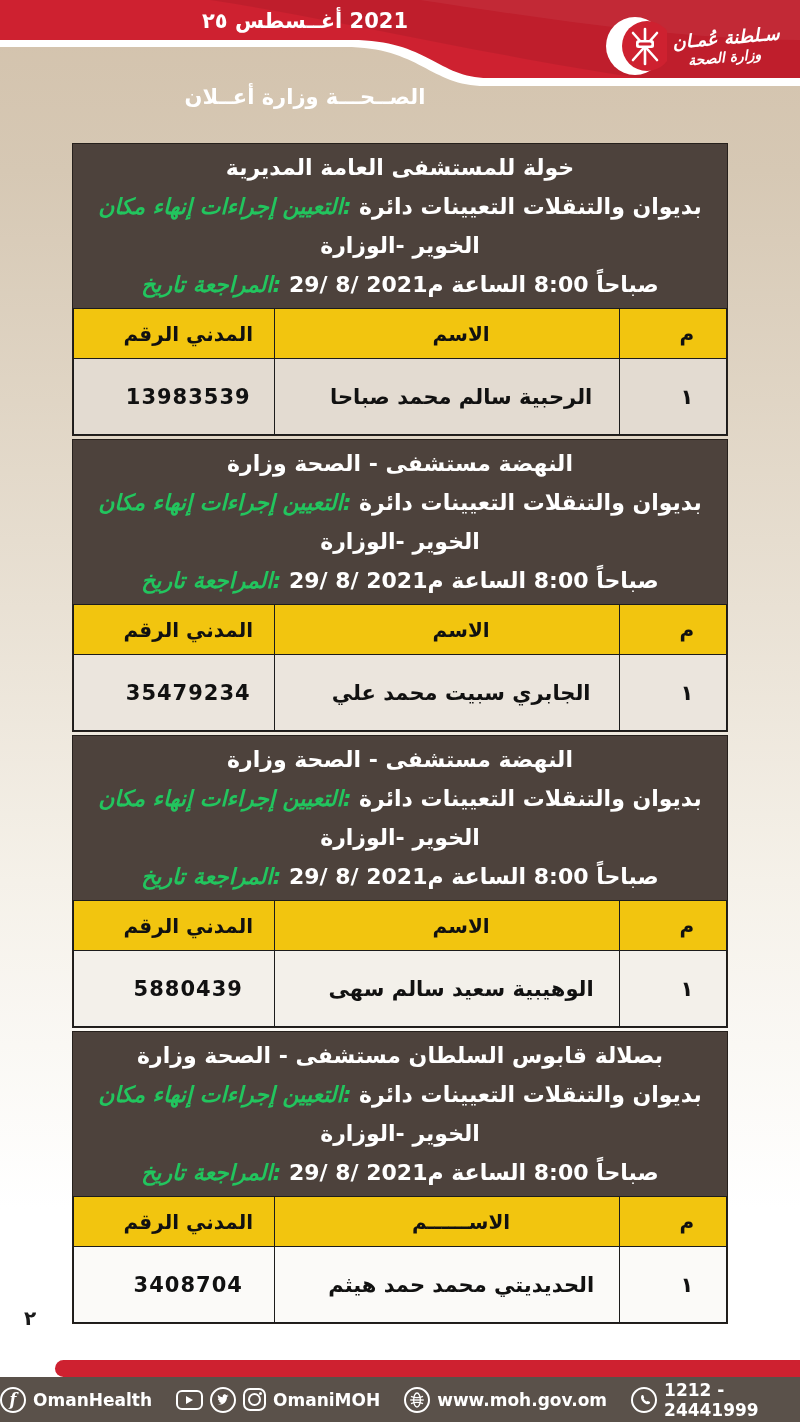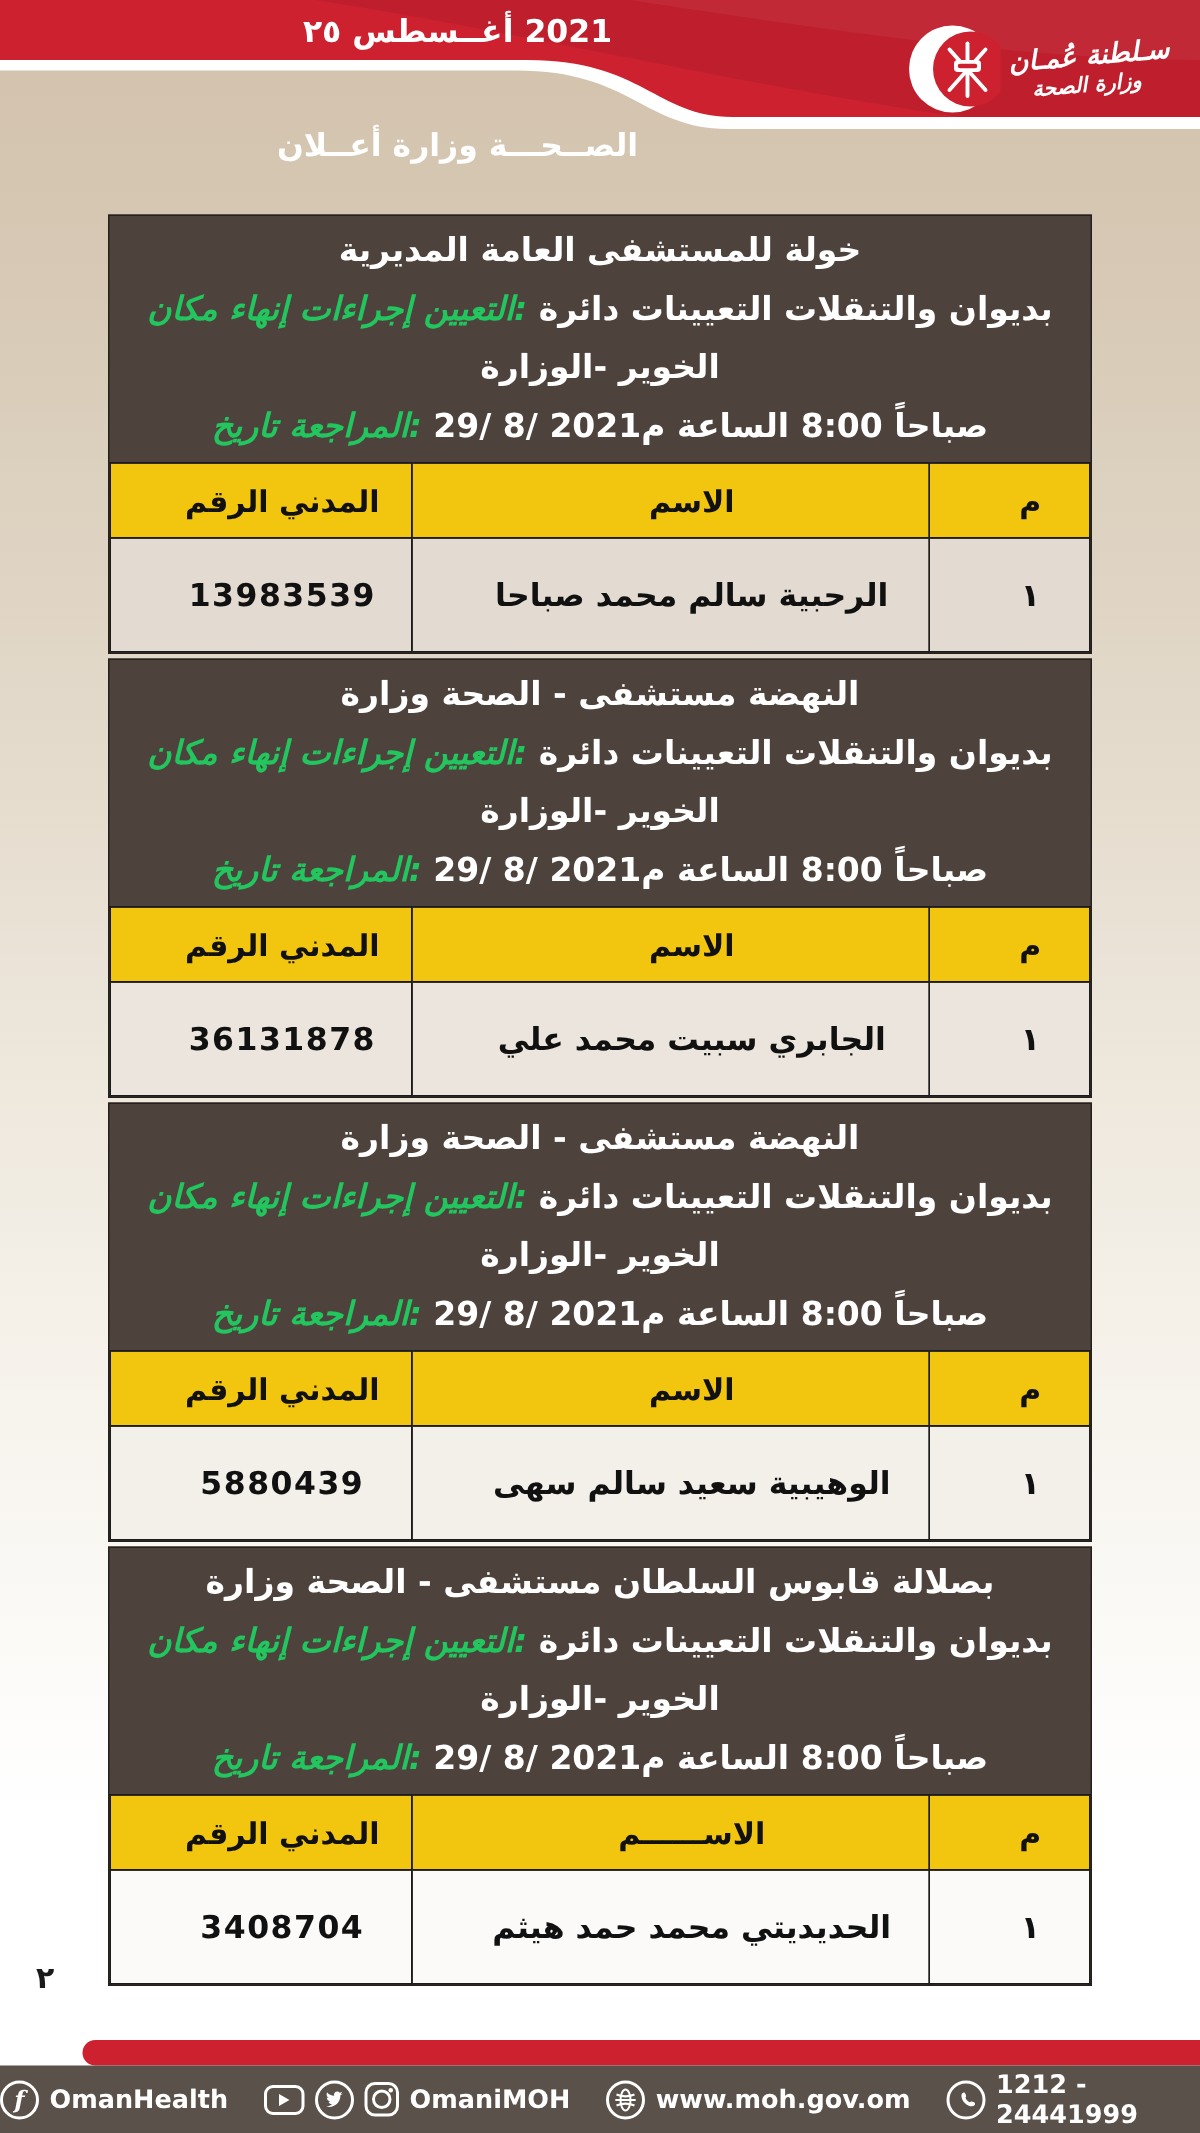--- a/index.html
+++ b/index.html
@@ -120,21 +120,21 @@
       <div class="t4"><span class="yl"><bdi dir="ltr">تاريخ</bdi> <bdi dir="ltr">المراجعة:</bdi></span> <span><bdi dir="ltr">29/</bdi> <bdi dir="ltr">8/</bdi> <bdi dir="ltr">2021م</bdi> <bdi dir="ltr">الساعة</bdi> <bdi dir="ltr">8:00</bdi> <bdi dir="ltr">صباحاً</bdi></span></div>
     </div>
     <table class="tbl">
       <tbody>
           <tr class="hrow">
         <td class="c-civil"><bdi dir="ltr">الرقم</bdi> <bdi dir="ltr">المدني</bdi></td>
         <td class="c-name"><bdi dir="ltr">الاسم</bdi></td>
         <td class="c-num">م</td>
       </tr>
       <tr class="drow" style="background:#ebe5dd">
-        <td class="civ">36131878</td>
+        <td class="civ">35479234</td>
         <td><bdi dir="ltr">علي</bdi> <bdi dir="ltr">محمد</bdi> <bdi dir="ltr">سبيت</bdi> <bdi dir="ltr">الجابري</bdi></td>
         <td>١</td>
       </tr>
     </tbody>
       </table>
   </div>
 
   <div class="card">
     <div class="card-head">
       <div class="t1"><bdi dir="ltr">وزارة</bdi> <bdi dir="ltr">الصحة</bdi> <bdi dir="ltr">-</bdi> <bdi dir="ltr">مستشفى</bdi> <bdi dir="ltr">النهضة</bdi></div>

